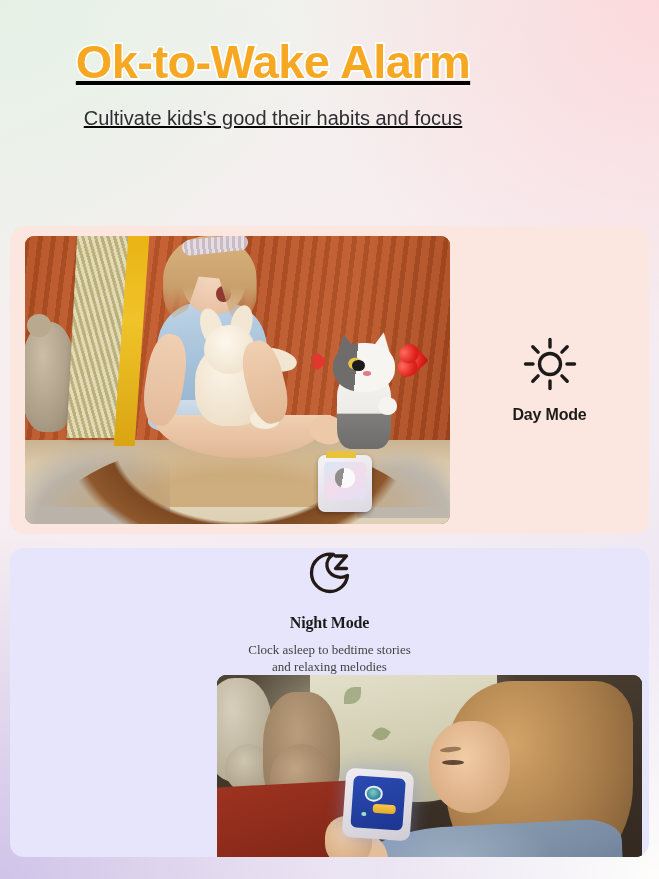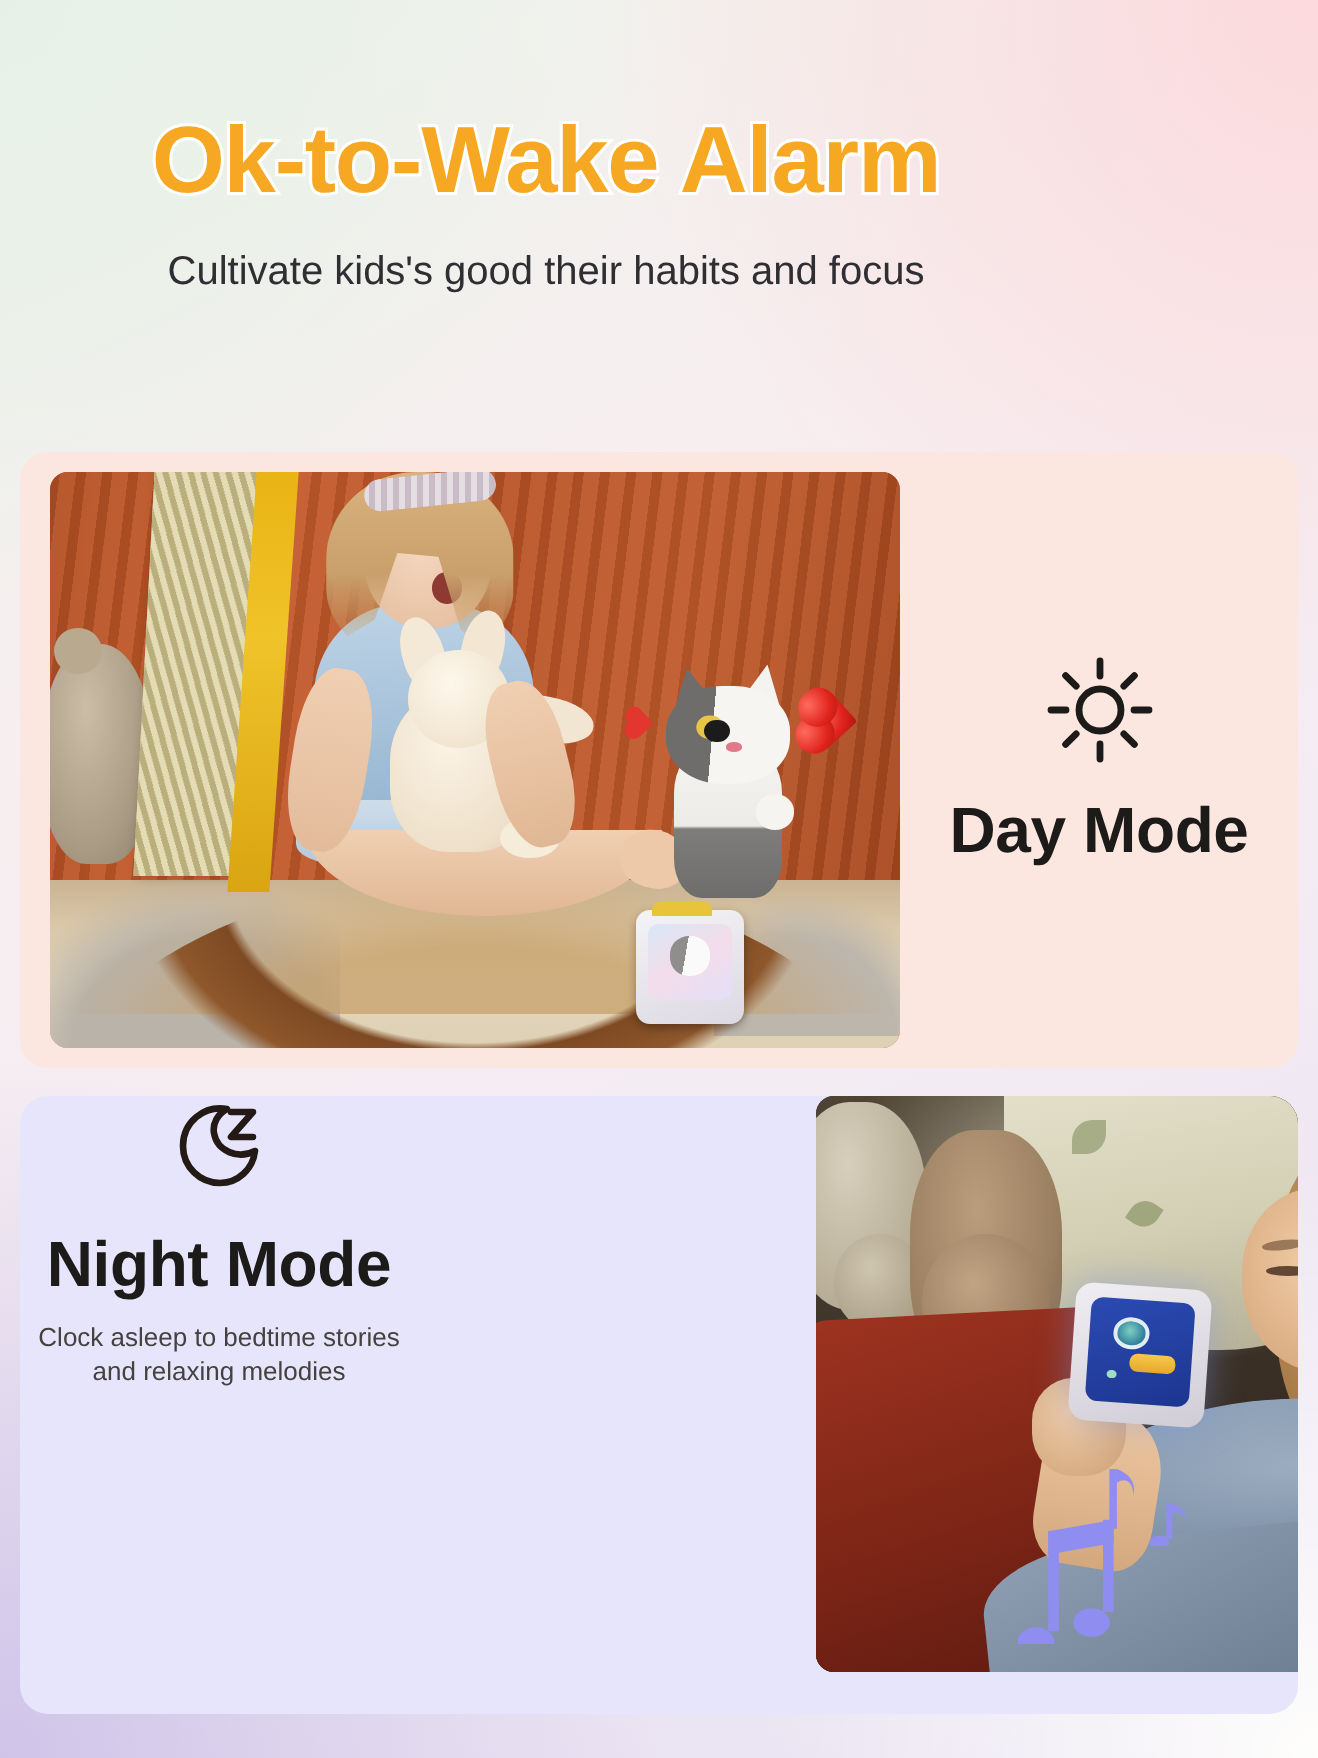--- a/index.html
+++ b/index.html
@@ -29,22 +29,23 @@
       radial-gradient(ellipse 85% 62% at 100% 0%,   rgba(252,216,219,0.95) 0%, rgba(252,216,219,0.0) 64%),
       radial-gradient(ellipse 78% 58% at 0% 0%,     rgba(230,241,230,0.98) 0%, rgba(230,241,230,0.0) 64%),
       linear-gradient(155deg, #eef3ec 0%, #f7eef0 34%, #f3ecf3 62%, #e7e0f2 100%);
   }
 
   
   .header {
     position: absolute;
     top: 0; left: 0;
     width: 546px;
-    padding-top: 51px;
+    padding-top: 33px;
     text-align: center;
+    text-decoration: underline;
   }
 
   .title {
     font-size: 47px;
     line-height: 57px;
     font-weight: 700;
     color: #f7a823;
     letter-spacing: -0.6px;
     -webkit-text-stroke: 3px #ffffff;
     paint-order: stroke fill;
@@ -81,21 +82,23 @@
     align-items: center;
   }
 
   .card-night {
     left: 10px;
     top: 548px;
     width: 639px;
     height: 309px;
     background: #e7e5fb;
     display: flex;
-    flex-direction: row;
+    flex-direction: column;
+    align-items: center;
+    font-family: Liberation Serif, serif;
   }
 
   
   .photo {
     position: relative;
     border-radius: 9px;
     overflow: hidden;
     flex: none;
   }
   .card-day .photo  { width: 425px; height: 288px; margin-left: 15px; }
@@ -111,21 +114,21 @@
 
   .mode-icon {
     width: 56px;
     height: 56px;
     margin: 0 auto 14px auto;
     display: block;
   }
   .card-night .mode-icon { width: 56px; height: 50px; margin-bottom: 16px; }
 
   .mode-title {
-    font-size: 32px;
+    font-size: 16px;
     font-weight: 700;
     color: #1d1b19;
     letter-spacing: -0.2px;
   }
   .mode-desc {
     margin-top: 9px;
     font-size: 13px;
     line-height: 17px;
     color: #44413f;
   }

